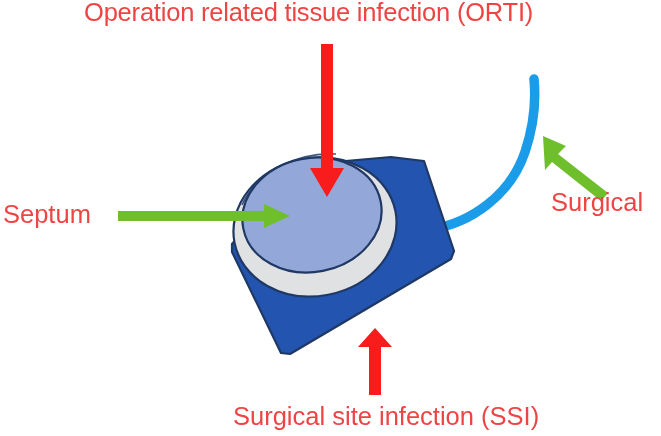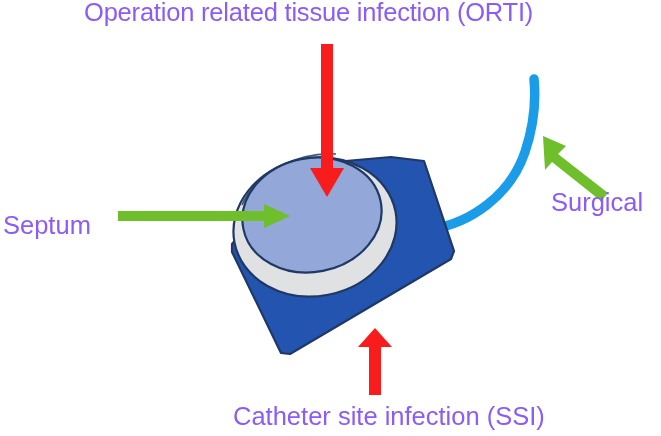--- a/index.html
+++ b/index.html
@@ -10,36 +10,35 @@
   #page {
     position: relative;
     width: 661px;
     height: 436px;
     background: #ffffff;
     overflow: hidden;
     font-family: "Liberation Sans", sans-serif;
   }
   .label {
     position: absolute;
-    color: #8b5cf6;
+    color: #ef4444;
     font-family: "Liberation Sans", sans-serif;
     white-space: nowrap;
     line-height: 1;
   }
   #title-orti {
     left: 84px;
     top: 0px;
     font-size: 25.5px;
     letter-spacing: -0.2px;
   }
   #label-septum {
     left: 3px;
     top: 202px;
     font-size: 25.5px;
-    margin-top: 11px;
   }
   #label-catheter {
     left: 551px;
     top: 190px;
     font-size: 25.5px;
   }
   #label-ssi {
     left: 233px;
     top: 404px;
     font-size: 25.5px;
@@ -93,15 +92,15 @@
     </g>
 
   </svg>
 
   <div class="label" id="title-orti">Operation related tissue infection (ORTI)</div>
 
   <div class="label" id="label-septum">Septum</div>
 
   <div class="label" id="label-catheter">Surgical</div>
 
-  <div class="label" id="label-ssi">Catheter site infection (SSI)</div>
+  <div class="label" id="label-ssi">Surgical site infection (SSI)</div>
 
 </div>
 
 </body></html>

